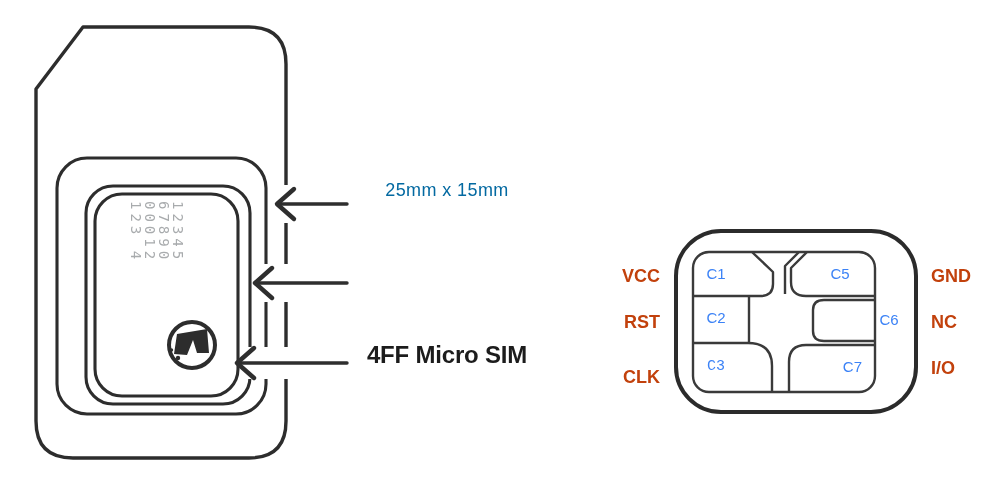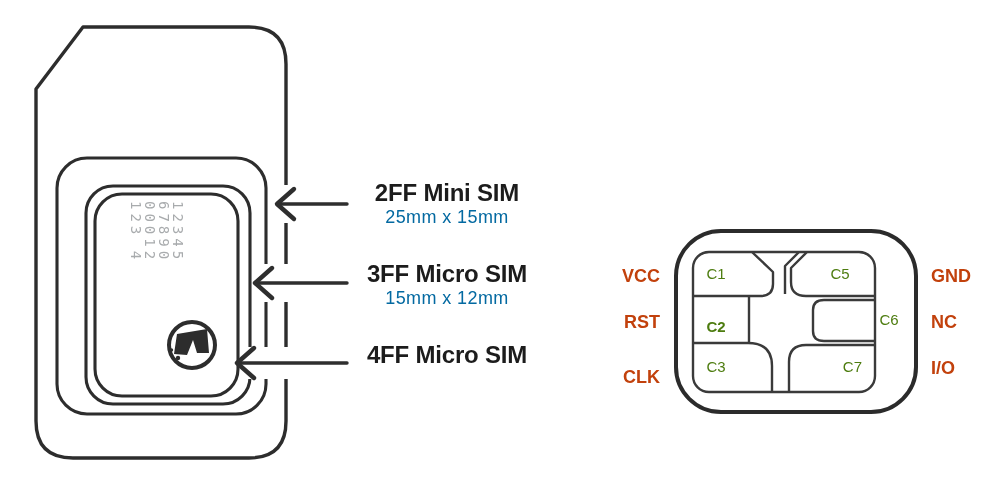--- a/index.html
+++ b/index.html
@@ -22,21 +22,21 @@
   }
   .size-label .dims{
     font-size:18px;color:#0369a1;line-height:21px;margin-top:1px;letter-spacing:0.4px;
   }
   .pin-label{
     font-size:18px;font-weight:bold;color:#c2410c;line-height:22px;width:80px;
   }
   .pin-left{left:580px;text-align:right;}
   .pin-right{left:931px;text-align:left;}
   .contact-label{
-    font-size:15px;color:#4d7c0f;line-height:18px;width:40px;text-align:center;
+    font-size:15px;color:#3b82f6;line-height:18px;width:40px;text-align:center;
   }
 </style>
 </head>
 <body>
 
 <div id="canvas">
 
   <svg width="1000" height="483" viewBox="0 0 1000 483">
 
     <g fill="none" stroke="#2d2d2d" stroke-linejoin="round" stroke-linecap="round">
@@ -90,38 +90,33 @@
   </svg>
 
   <div class="abs serial">
     <div>12345</div>
     <div>67890</div>
     <div>00012</div>
     <div>123 4</div>
   </div>
 
   <div class="abs size-label" style="top:179px;">
-    <div class="title">2FF Mini SIM</div>
     <div class="dims">25mm x 15mm</div>
-  </div>
-  <div class="abs size-label" style="top:260px;">
-    <div class="title">3FF Micro SIM</div>
-    <div class="dims">15mm x 12mm</div>
   </div>
   <div class="abs size-label" style="top:341px;">
     <div class="title">4FF Micro SIM</div>
   </div>
 
   <div class="abs pin-label pin-left" style="top:265px;">VCC</div>
   <div class="abs pin-label pin-left" style="top:311px;">RST</div>
   <div class="abs pin-label pin-left" style="top:366px;">CLK</div>
   <div class="abs pin-label pin-right" style="top:265px;">GND</div>
   <div class="abs pin-label pin-right" style="top:311px;">NC</div>
   <div class="abs pin-label pin-right" style="top:357px;">I/O</div>
 
   <div class="abs contact-label" style="left:696px;top:265px;">C1</div>
   <div class="abs contact-label" style="left:820px;top:265px;">C5</div>
-  <div class="abs contact-label" style="left:696px;top:318px;font-weight:bold;">C2</div>
+  <div class="abs contact-label" style="left:696px;top:309px;">C2</div>
   <div class="abs contact-label" style="left:869px;top:311px;">C6</div>
-  <div class="abs contact-label" style="left:696px;top:358px;">C3</div>
+  <div class="abs contact-label" style="left:696px;top:358px;font-family:Liberation Mono, monospace;">C3</div>
   <div class="abs contact-label" style="left:822px;top:358px;text-align:right;">C7</div>
 
 </div>
 
 </body></html>

